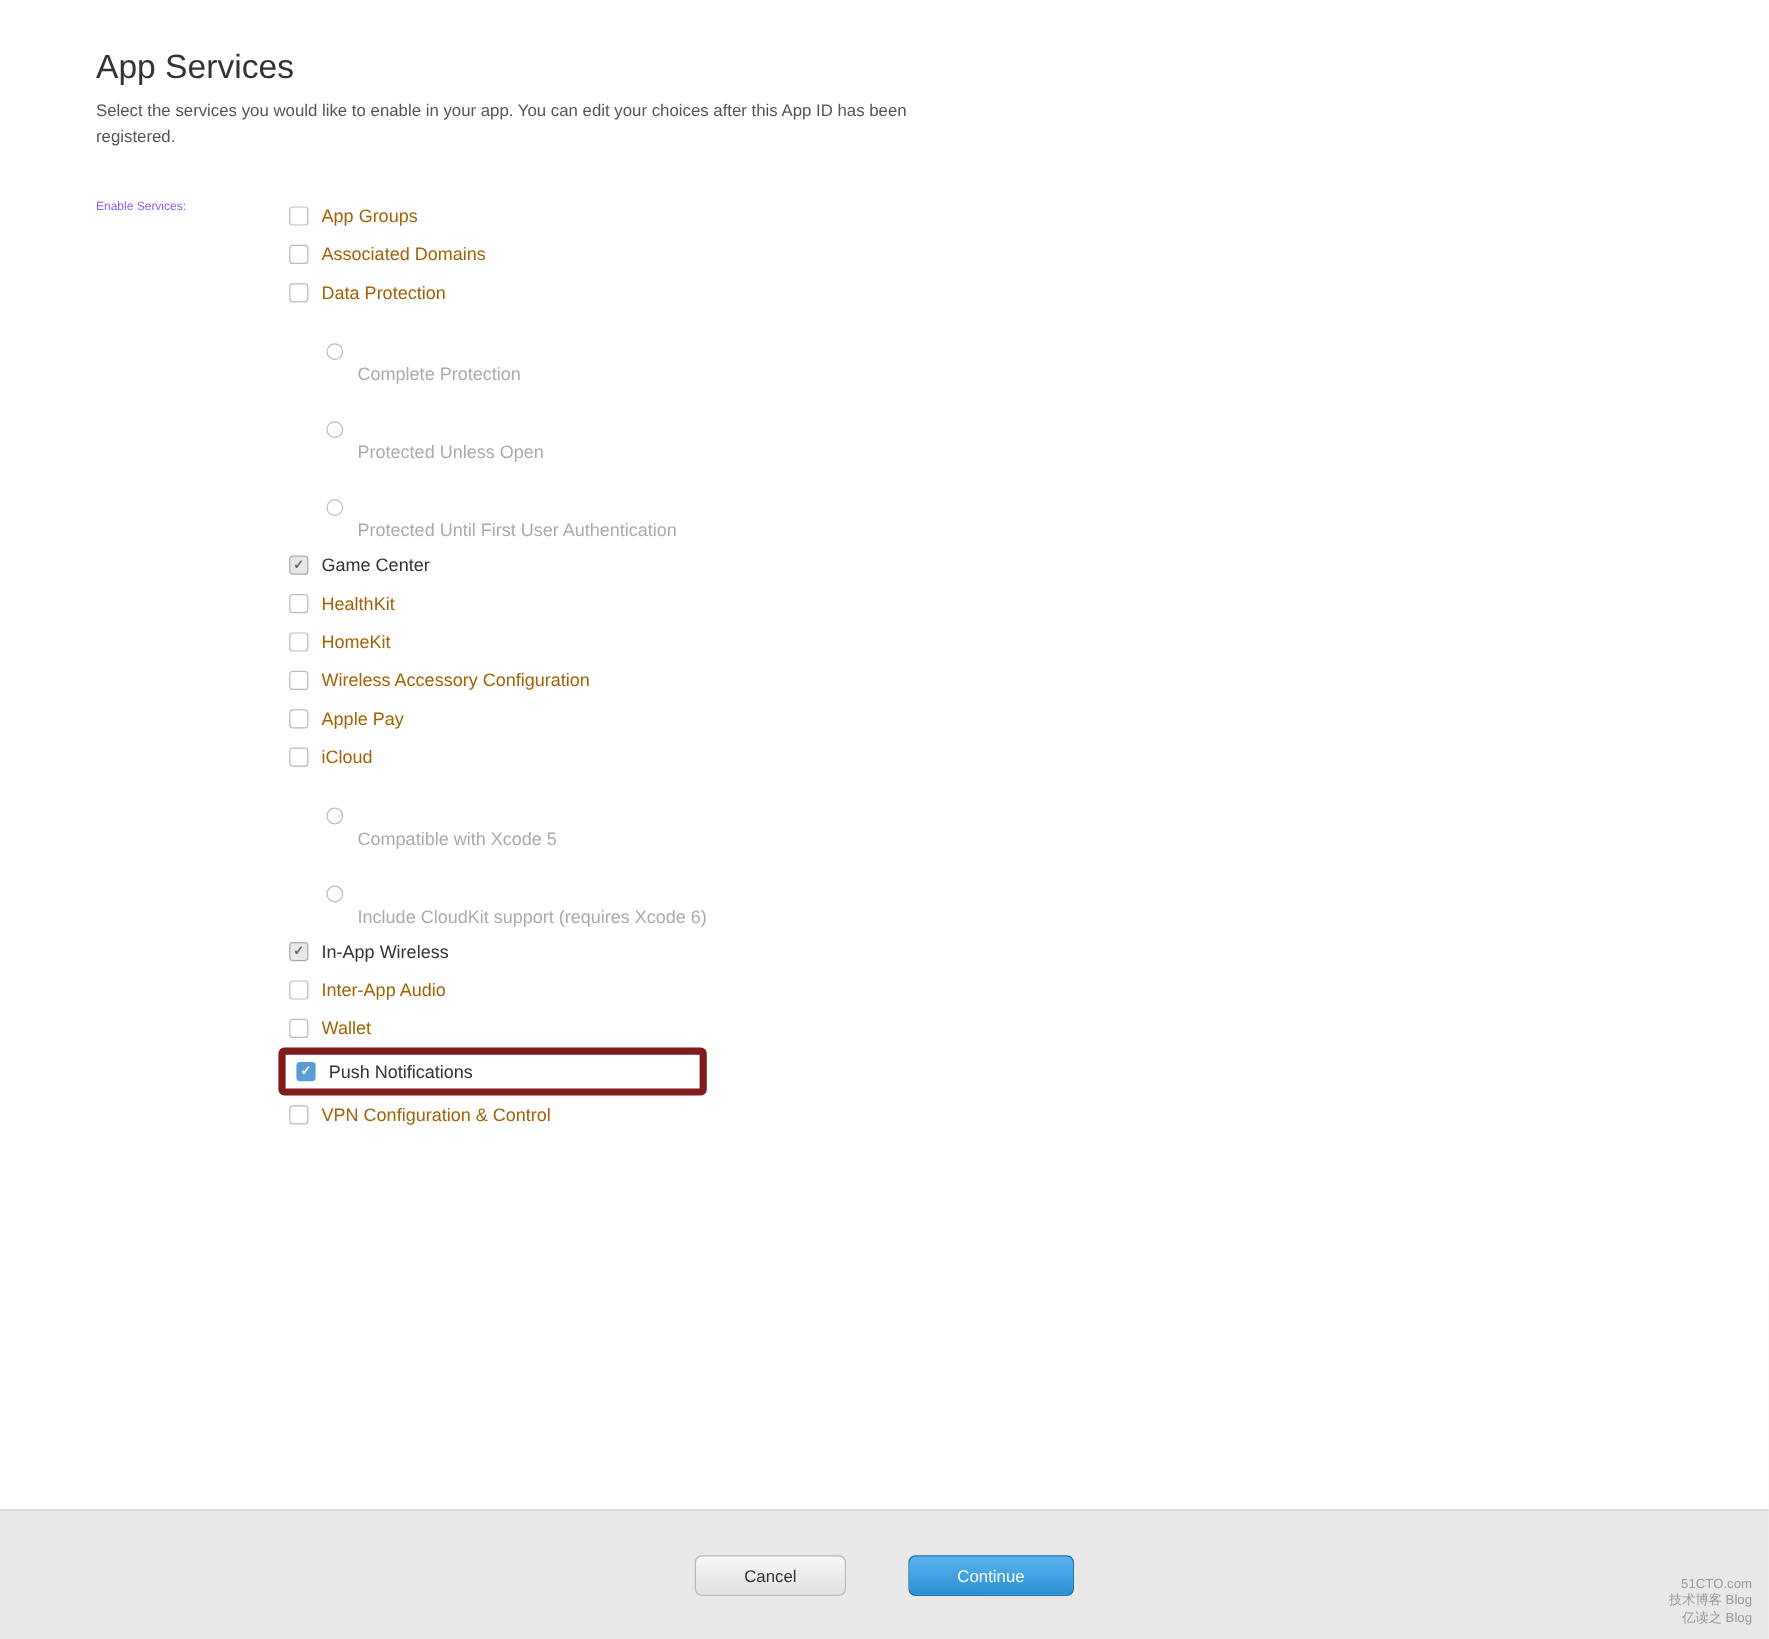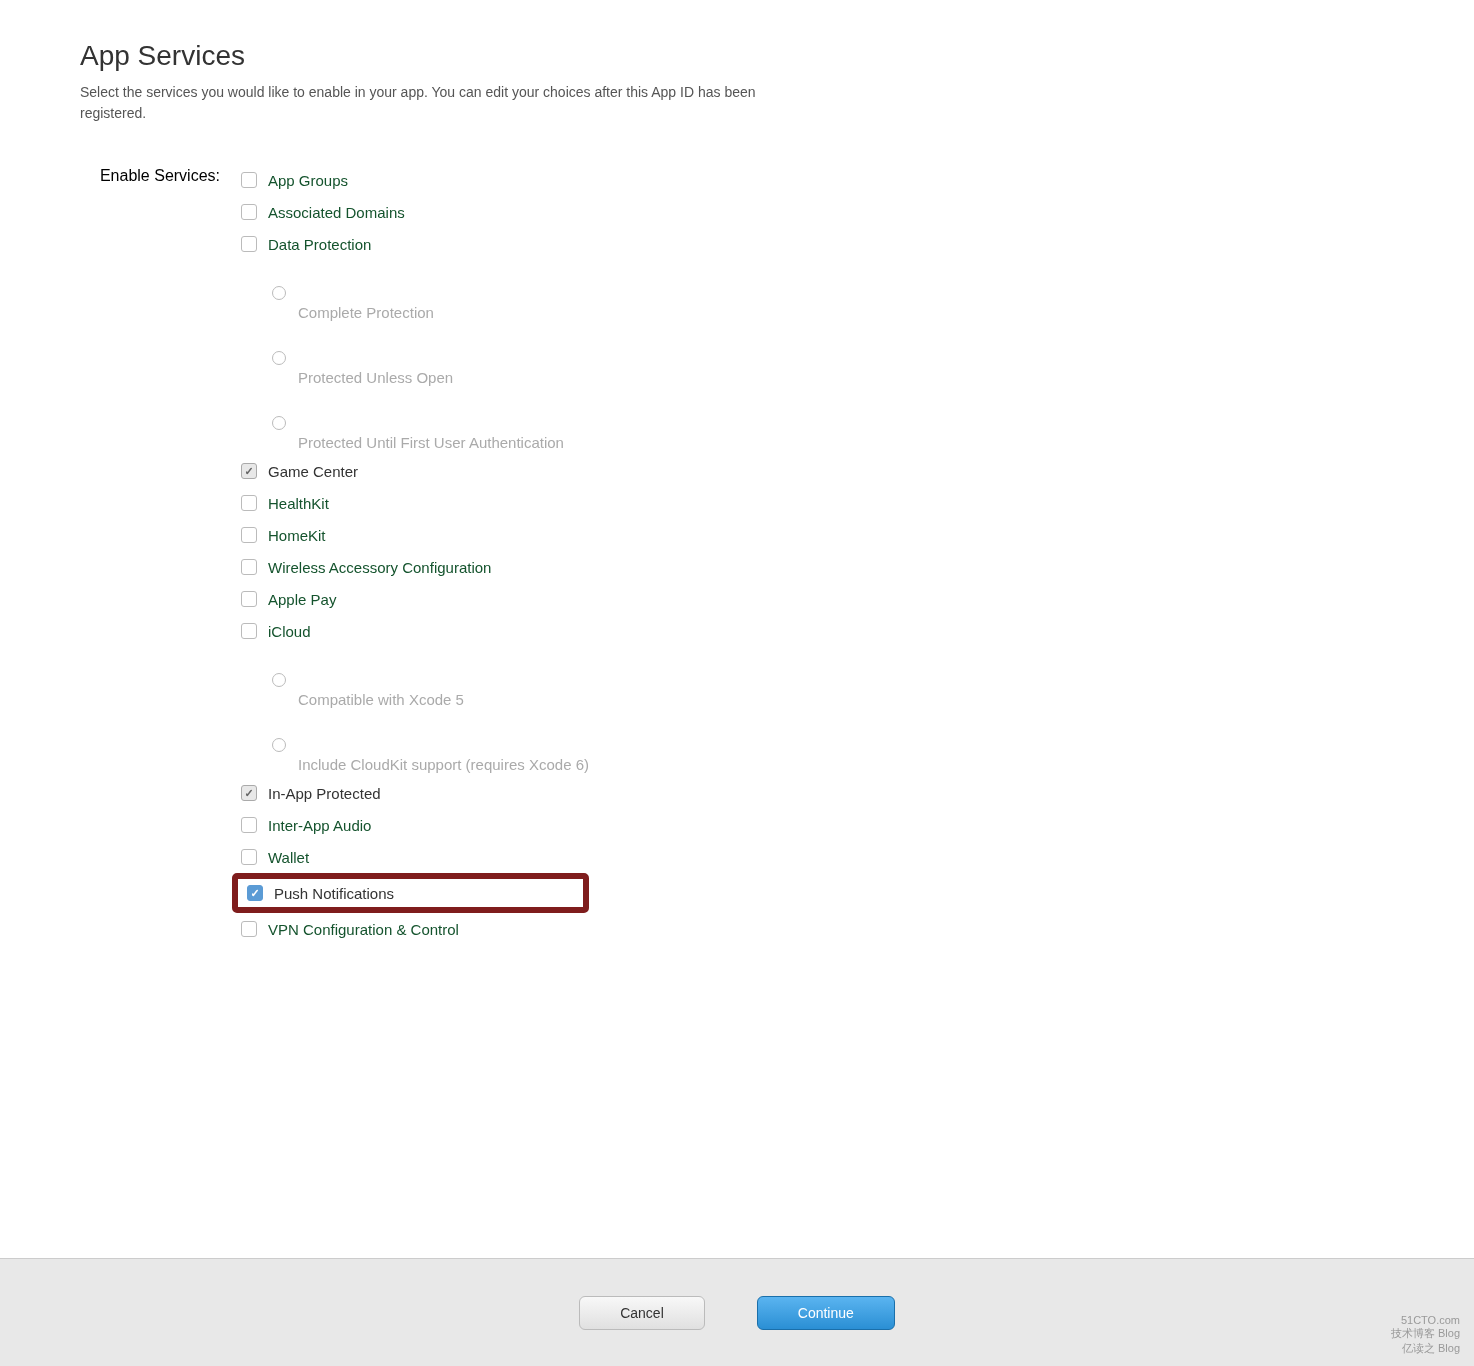--- a/index.html
+++ b/index.html
@@ -34,24 +34,23 @@
       max-width: 700px;
     }
 
     .services-row {
       display: flex;
       align-items: flex-start;
       margin-bottom: 0;
     }
 
     .enable-label {
-      font-size: 16px;
-      color: #000000;
+      font-size: 10px;
+      color: #8b5cf6;
       min-width: 160px;
-      text-align: right;
       padding-right: 20px;
       padding-top: 3px;
       flex-shrink: 0;
     }
 
     .services-list {
       display: flex;
       flex-direction: column;
       gap: 0;
     }
@@ -64,21 +63,21 @@
     }
 
     .service-item.sub-item {
       padding-left: 30px;
       padding-top: 4px;
       padding-bottom: 4px;
     }
 
     .service-label {
       font-size: 15px;
-      color: #14532d;
+      color: #a16207;
       font-weight: 400;
     }
 
     .service-label.disabled {
       color: #aaa;
       margin-top: 40px;
     }
 
     .service-label.checked {
       color: #333;
@@ -301,21 +300,21 @@
         <div class="service-item sub-item">
           <div class="cb-wrapper">
             <div class="radio-unchecked"></div>
           </div>
           <span class="service-label disabled">Include CloudKit support (requires Xcode 6)</span>
         </div>
         <div class="service-item">
           <div class="cb-wrapper">
             <div class="checkbox-checked-gray"></div>
           </div>
-          <span class="service-label checked">In-App Protected</span>
+          <span class="service-label checked">In-App Wireless</span>
         </div>
         <div class="service-item">
           <div class="cb-wrapper">
             <div class="checkbox-unchecked"></div>
           </div>
           <span class="service-label">Inter-App Audio</span>
         </div>
         <div class="service-item">
           <div class="cb-wrapper">
             <div class="checkbox-unchecked"></div>

